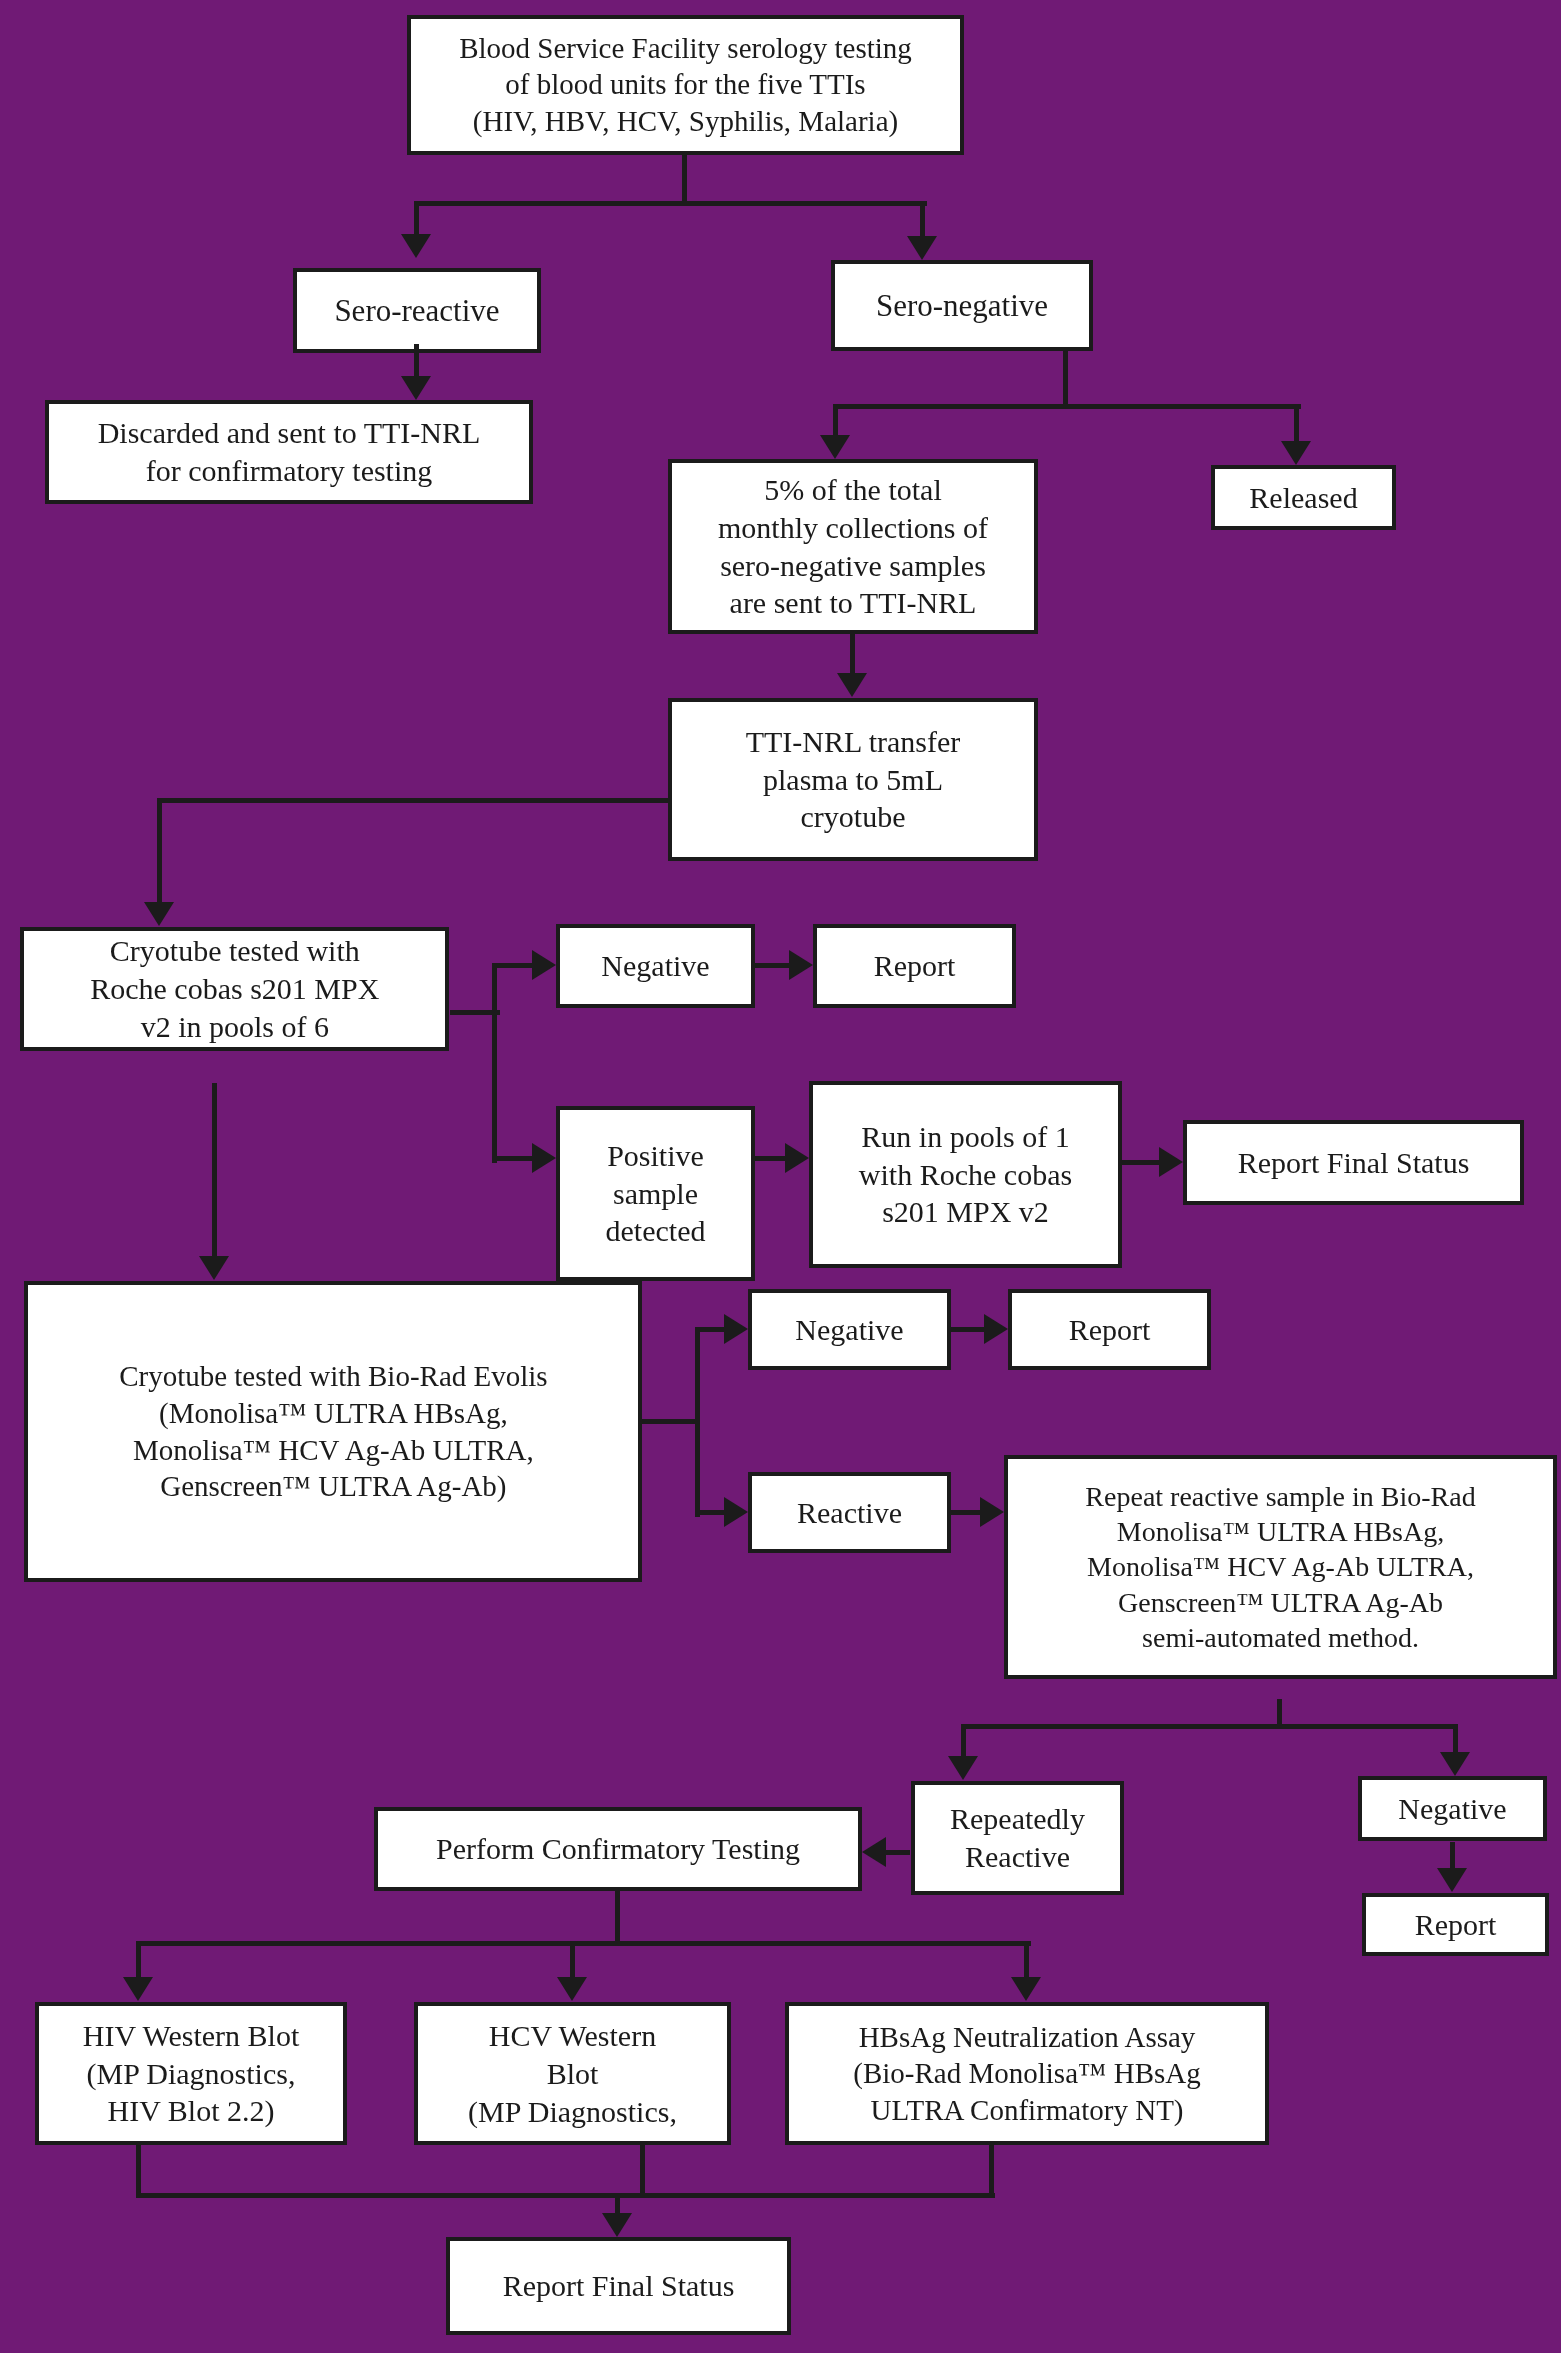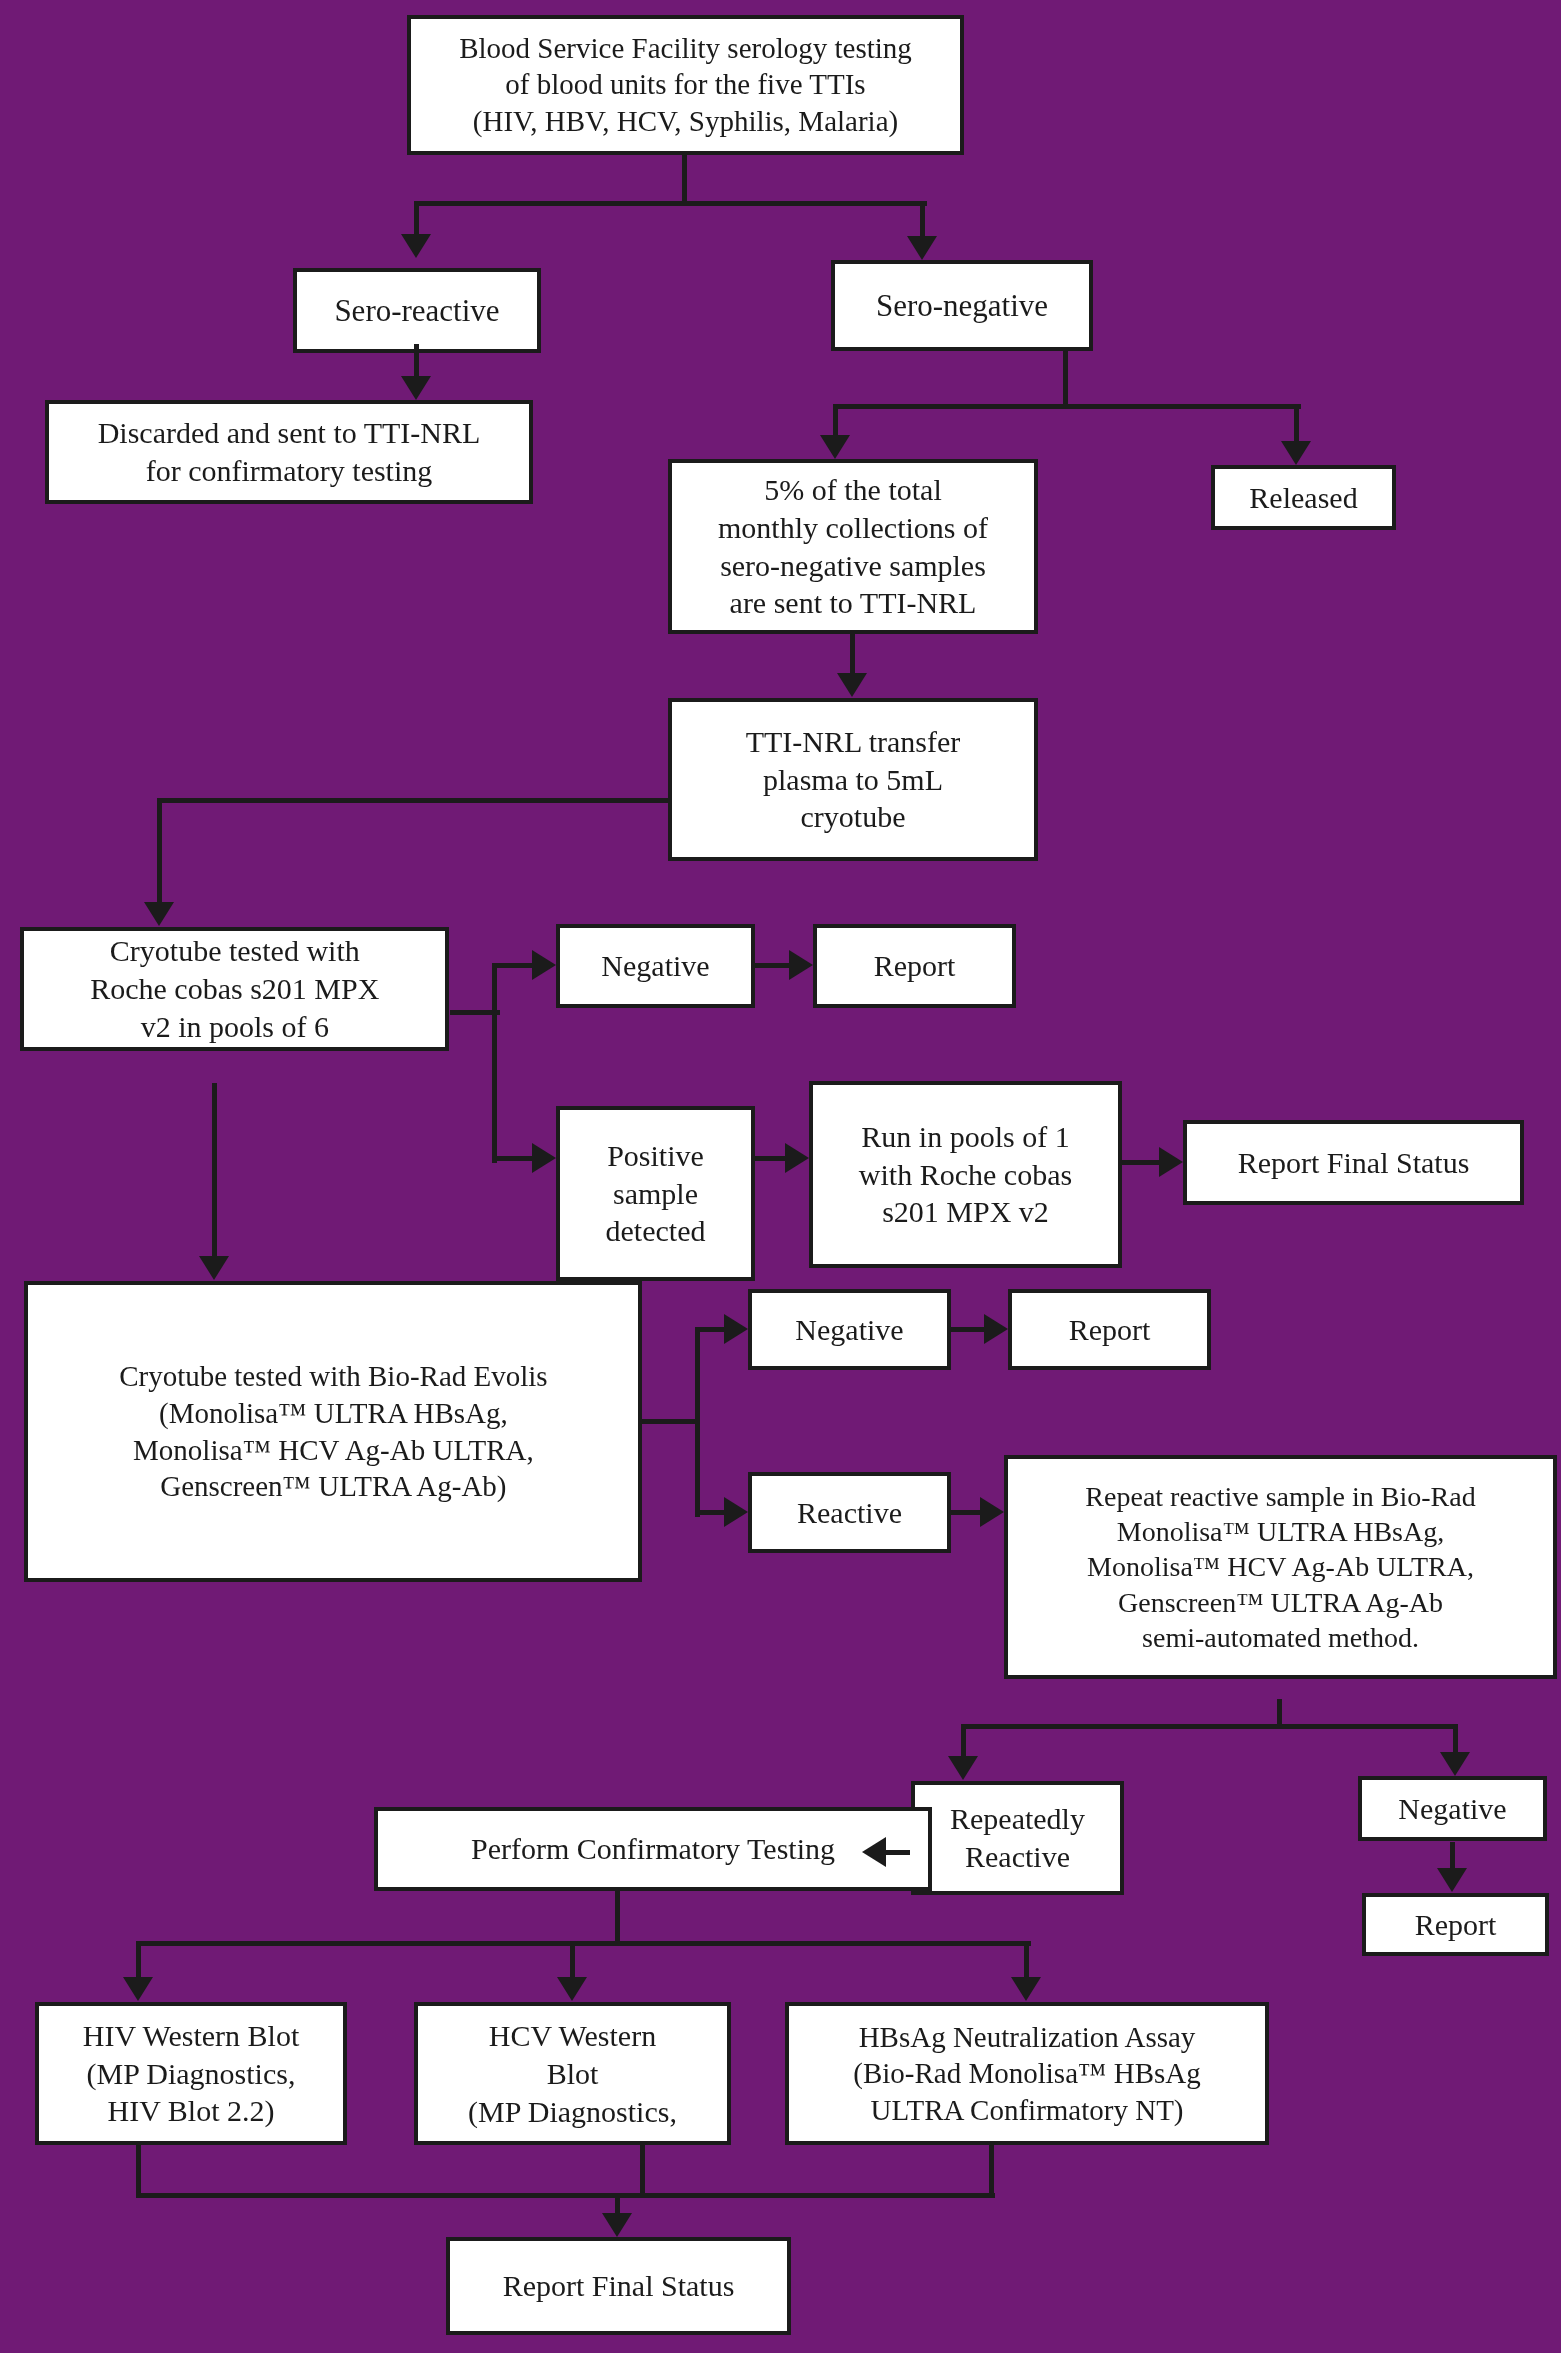--- a/index.html
+++ b/index.html
@@ -140,21 +140,21 @@
   </div>
 
   <div class="box" style="left:1358px;top:1776px;width:189px;height:65px;border-width:4.1px;font-size:30px;">
     <div>Negative</div>
   </div>
 
   <div class="box" style="left:1362px;top:1893px;width:187px;height:63px;border-width:4.1px;font-size:30px;">
     <div>Report</div>
   </div>
 
-  <div class="box" style="left:374px;top:1807px;width:558px;height:84px;font-size:30px;">
+  <div class="box" style="left:374px;top:1807px;width:488px;height:84px;font-size:30px;">
     <div>Perform Confirmatory Testing</div>
   </div>
 
   <div class="box" style="left:35px;top:2002px;width:312px;height:143px;font-size:30px;">
     <div>HIV Western Blot</div>
     <div>(MP Diagnostics,</div>
     <div>HIV Blot 2.2)</div>
   </div>
 
   <div class="box" style="left:414px;top:2002px;width:317px;height:143px;font-size:30px;justify-content:flex-start;padding-top:11.4px;">

